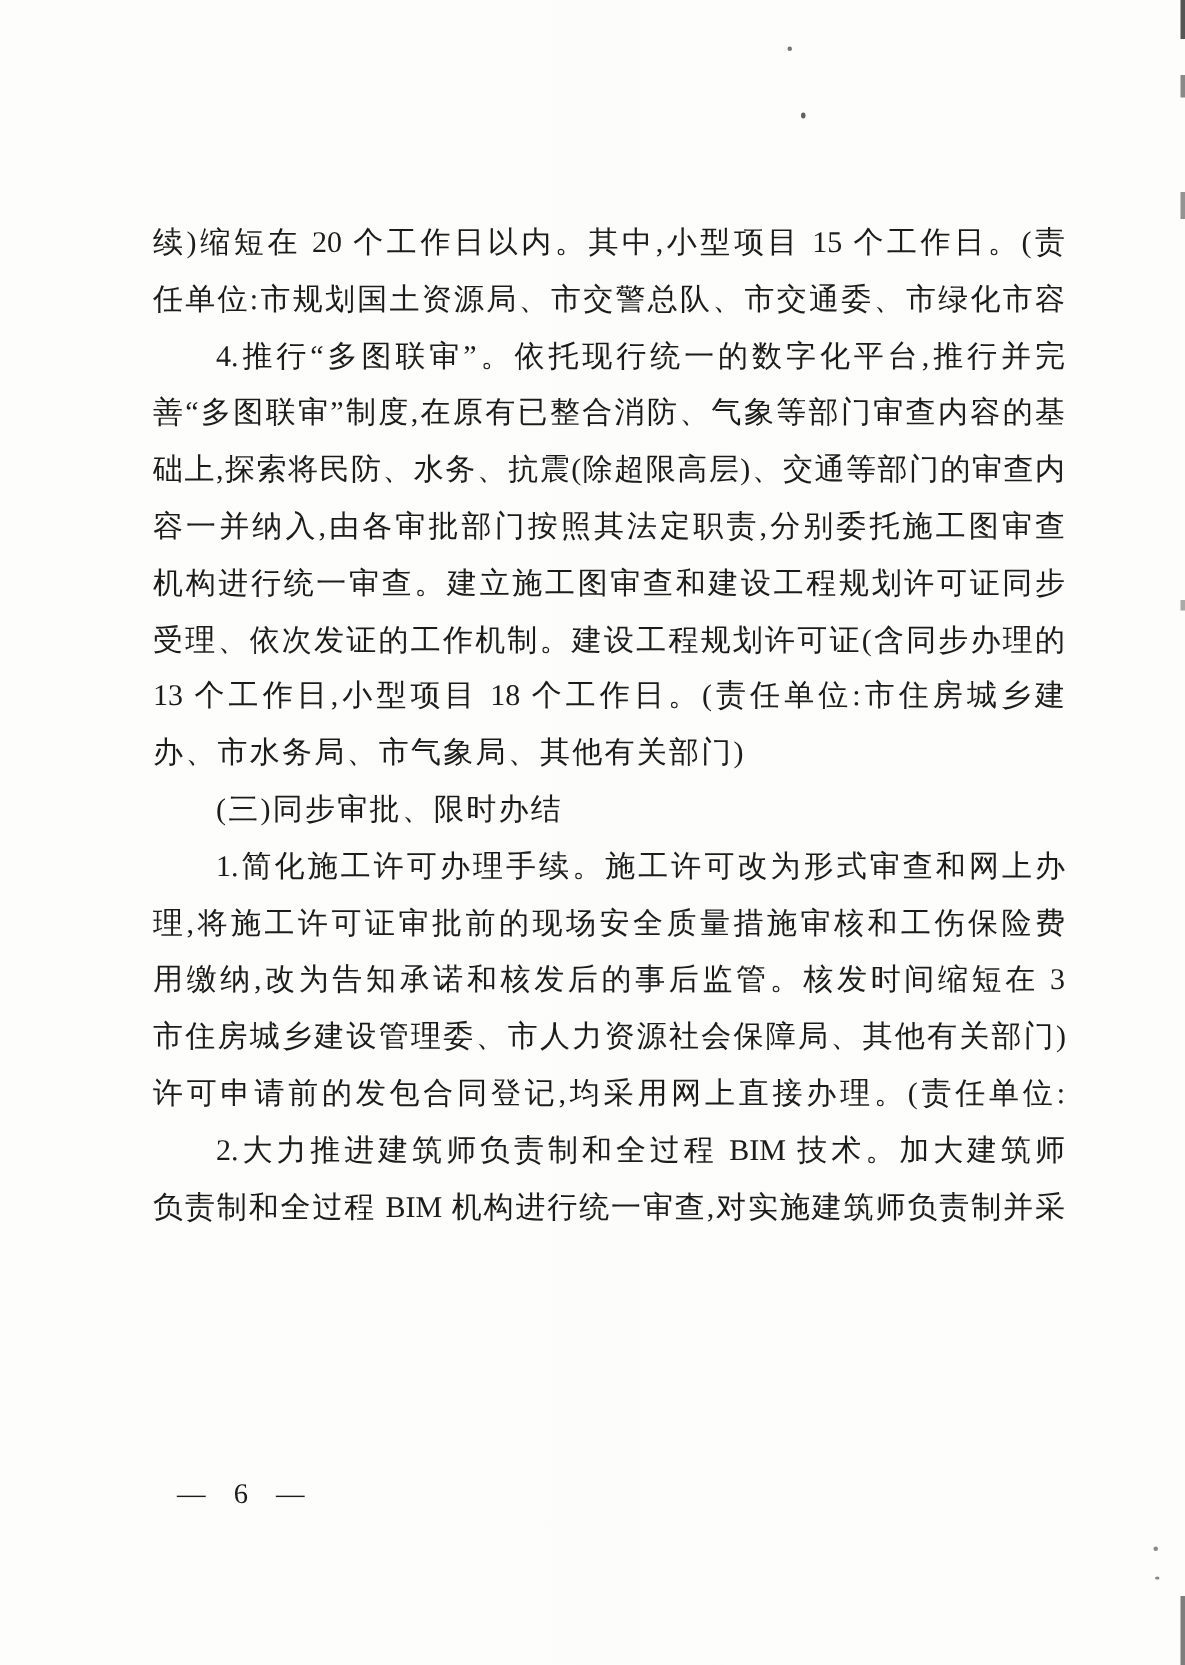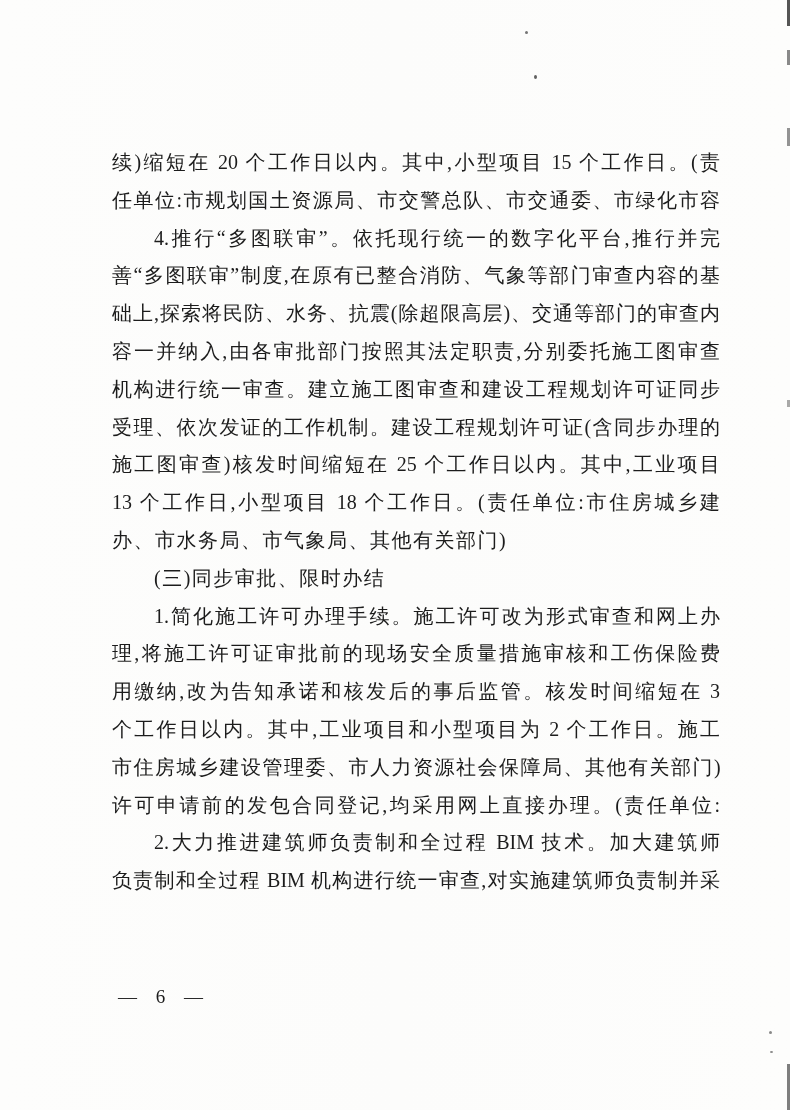--- a/index.html
+++ b/index.html
@@ -10,21 +10,21 @@
     position: relative;
     font-family: "Liberation Serif", "DejaVu Serif", serif;
   }
   .page {
     position: absolute;
     inset: 0;
     background: linear-gradient(90deg, #fdfdfc 0%, #fcfcfb 50%, #fdfdfc 100%);
   }
   .doc-body {
     position: absolute;
-    left: 112px;
+    left: 102px;
     top: 144px;
     width: 608px;
     color: #1c1c1c;
   }
   .paragraph { }
   .line {
     height: 37.8px;
     line-height: 37.8px;
     font-size: 20px;
     white-space: nowrap;
@@ -74,32 +74,30 @@
         <div class="line fill">续)缩短在 20 个工作日以内。其中,小型项目 15 个工作日。(责</div>
         <div class="line fill">任单位:市规划国土资源局、市交警总队、市交通委、市绿化市容</div>
       </div>
       <div class="paragraph">
         <div class="line fill indent">4.推行“多图联审”。依托现行统一的数字化平台,推行并完</div>
         <div class="line fill">善“多图联审”制度,在原有已整合消防、气象等部门审查内容的基</div>
         <div class="line fill">础上,探索将民防、水务、抗震(除超限高层)、交通等部门的审查内</div>
         <div class="line fill">容一并纳入,由各审批部门按照其法定职责,分别委托施工图审查</div>
         <div class="line fill">机构进行统一审查。建立施工图审查和建设工程规划许可证同步</div>
         <div class="line fill">受理、依次发证的工作机制。建设工程规划许可证(含同步办理的</div>
-        <div class="line fill">施工图审查)核发时间缩短在 25 个工作日以内。其中,工业项目</div>
         <div class="line fill">13 个工作日,小型项目 18 个工作日。(责任单位:市住房城乡建</div>
         <div class="line">办、市水务局、市气象局、其他有关部门)</div>
       </div>
       <div class="paragraph">
         <div class="line indent">(三)同步审批、限时办结</div>
       </div>
       <div class="paragraph">
         <div class="line fill indent">1.简化施工许可办理手续。施工许可改为形式审查和网上办</div>
         <div class="line fill">理,将施工许可证审批前的现场安全质量措施审核和工伤保险费</div>
         <div class="line fill">用缴纳,改为告知承诺和核发后的事后监管。核发时间缩短在 3</div>
-        <div class="line fill">个工作日以内。其中,工业项目和小型项目为 2 个工作日。施工</div>
         <div class="line">市住房城乡建设管理委、市人力资源社会保障局、其他有关部门)</div>
         <div class="line fill">许可申请前的发包合同登记,均采用网上直接办理。(责任单位:</div>
       </div>
       <div class="paragraph">
         <div class="line fill indent">2.大力推进建筑师负责制和全过程 BIM 技术。加大建筑师</div>
         <div class="line fill">负责制和全过程 BIM 机构进行统一审查,对实施建筑师负责制并采</div>
       </div>
     </div>
 
   <div class="page-footer">— 6 —</div>

